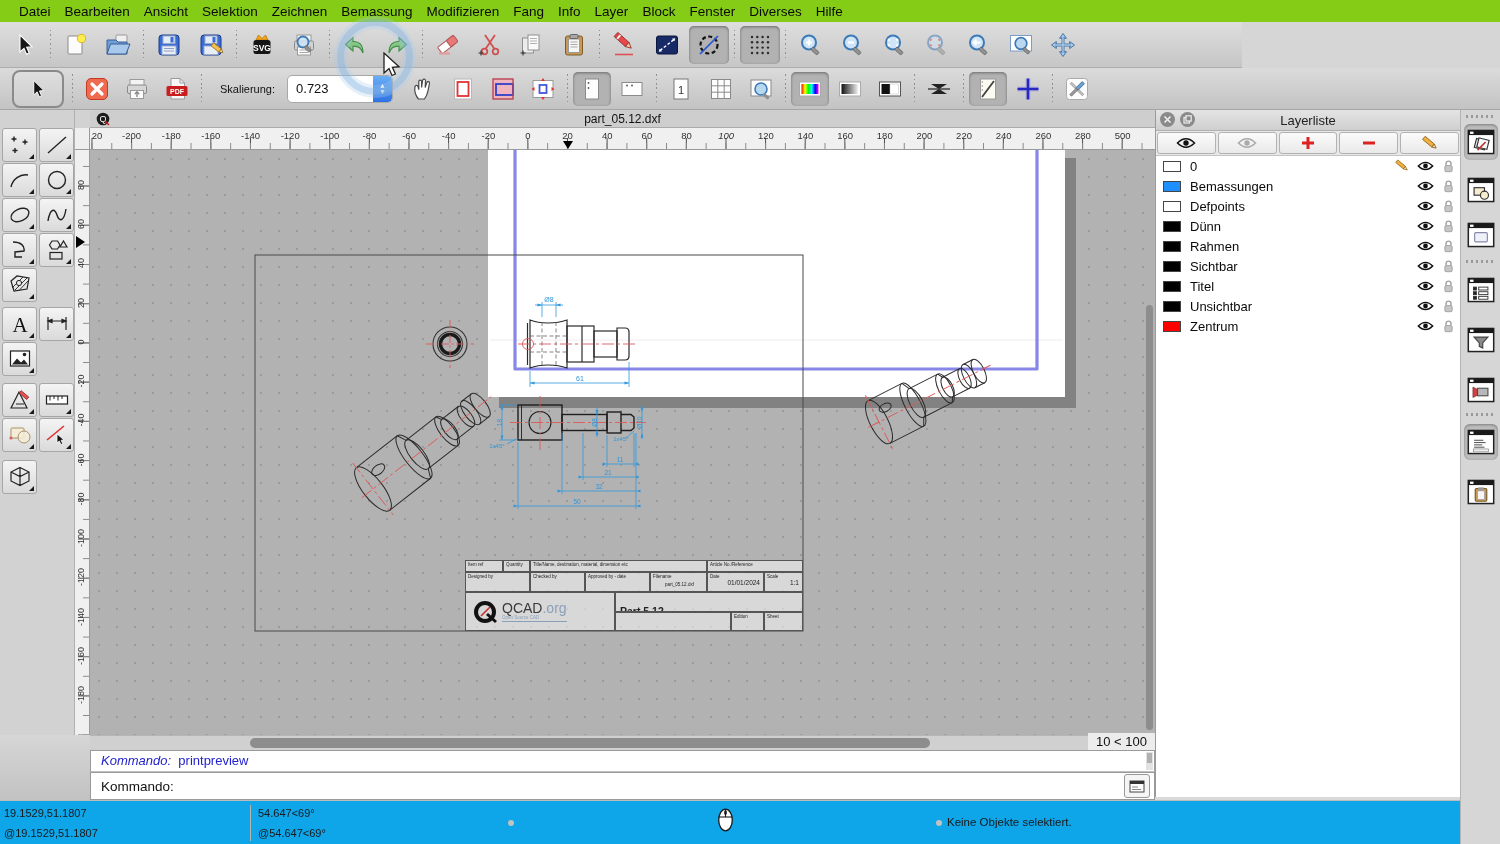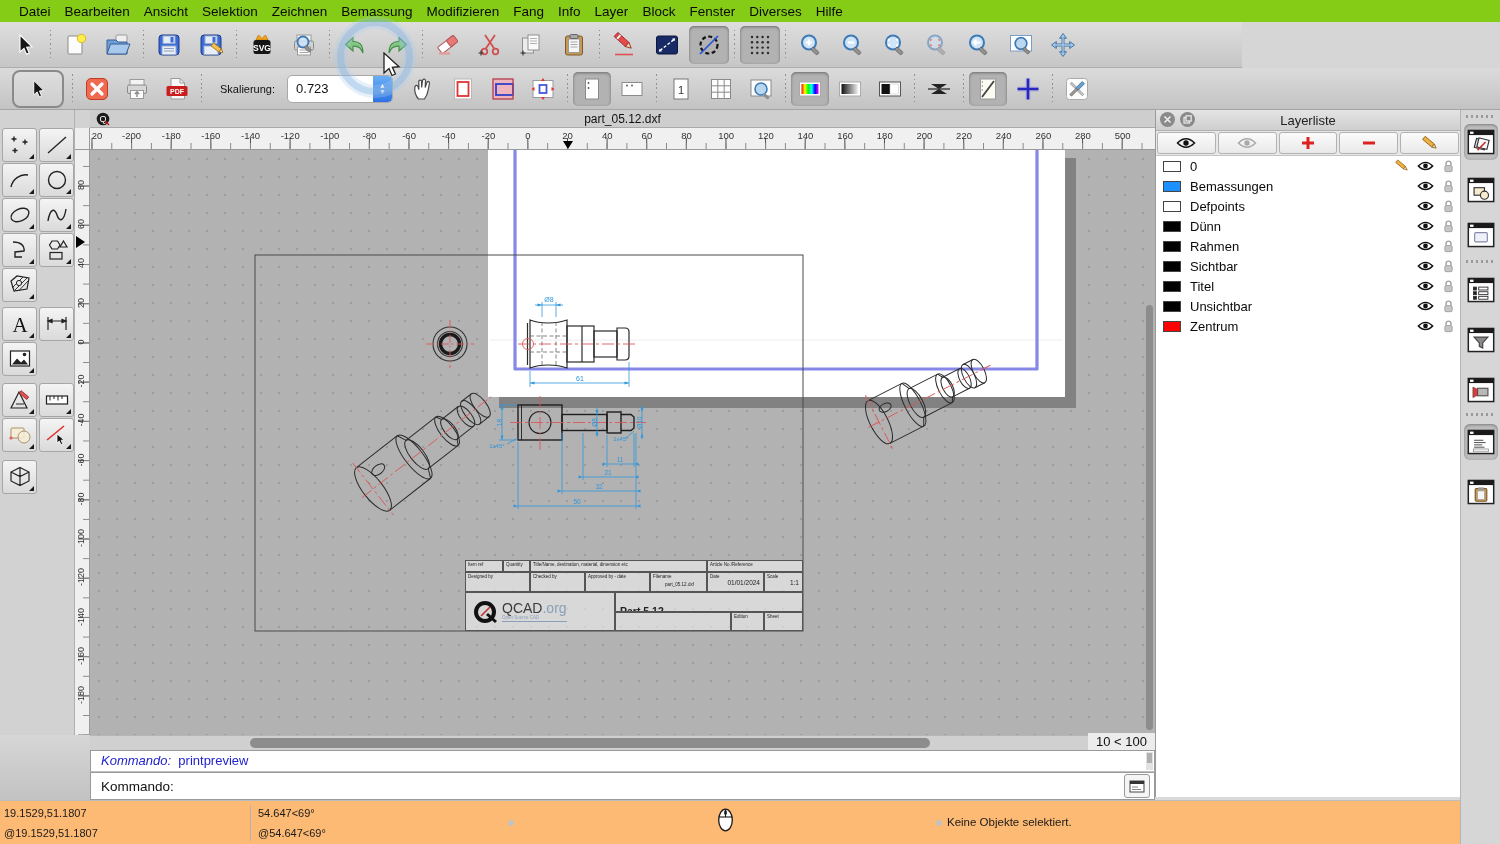--- a/index.html
+++ b/index.html
@@ -114,21 +114,21 @@
   #cmdhistory .sb i{position:absolute;left:1px;top:1px;width:5px;height:10px;background:#b0b0b0;display:block}
   #cmdline{position:absolute;left:90px;top:772px;width:1065px;height:28px;background:#fff;
            border:1px solid #9a9a9a;box-sizing:border-box;display:flex;align-items:center}
   #cmdline .lbl{font-size:13.5px;color:#111;margin-left:10px;flex:0 0 auto}
   #cmdline input{flex:1;border:none;outline:none;height:22px;font-size:13px;font-family:"Liberation Sans",sans-serif;background:transparent;margin:0 6px}
   #cmdline .term-btn{width:24px;height:22px;border:1px solid #999;background:#f5f5f5;border-radius:3px;
            margin-right:4px;display:flex;align-items:center;justify-content:center;flex:0 0 auto}
   #cmdstub{position:absolute;left:0;top:735px;width:90px;height:65px;background:linear-gradient(#d6d6d6,#c2c2c2)}
 
   
-  #statusbar{position:absolute;left:0;top:800px;width:1500px;height:44px;background:#fdba74;
+  #statusbar{position:absolute;left:0;top:800px;width:1500px;height:44px;background:#0ea5e9;
              border-top:1px solid #bcbcbc;box-sizing:border-box;font-size:11px;color:#1a1a1a}
   #statusbar .t{position:absolute;white-space:nowrap}
   #statusbar .vdiv{position:absolute;left:250px;top:4px;width:1px;height:36px;background:#b4b4b4}
   .gdot{position:absolute;width:6px;height:6px;border-radius:50%;background:#c2c2c2}
 
   
   #layerpanel{position:absolute;left:1155px;top:110px;width:305px;height:690px;background:#fff;
               border-left:1px solid #9a9a9a;box-sizing:border-box}
   #lp-header{height:20px;background:linear-gradient(#e4e4e4,#cfcfcf);border-bottom:1px solid #b0b0b0;
               position:relative;display:flex;align-items:center;justify-content:center;font-size:13px;color:#222}
@@ -605,21 +605,21 @@
     <span style="left: 239.8px;">-100</span>
     <span style="left: 279.44px;">-80</span>
     <span style="left: 319.08px;">-60</span>
     <span style="left: 358.72px;">-40</span>
     <span style="left: 398.36px;">-20</span>
     <span style="left: 438px;">0</span>
     <span style="left: 477.64px;">20</span>
     <span style="left: 517.28px;">40</span>
     <span style="left: 556.92px;">60</span>
     <span style="left: 596.56px;">80</span>
-    <span style="left: 636.2px;">100</span>
+    <span style="left: 636.2px; font-style: italic;">100</span>
     <span style="left: 675.84px;">120</span>
     <span style="left: 715.48px;">140</span>
     <span style="left: 755.12px;">160</span>
     <span style="left: 794.76px;">180</span>
     <span style="left: 834.4px;">200</span>
     <span style="left: 874.04px;">220</span>
     <span style="left: 913.68px;">240</span>
     <span style="left: 953.32px;">260</span>
     <span style="left: 992.96px;">280</span>
     <span style="left: 1032.6px;">500</span>

